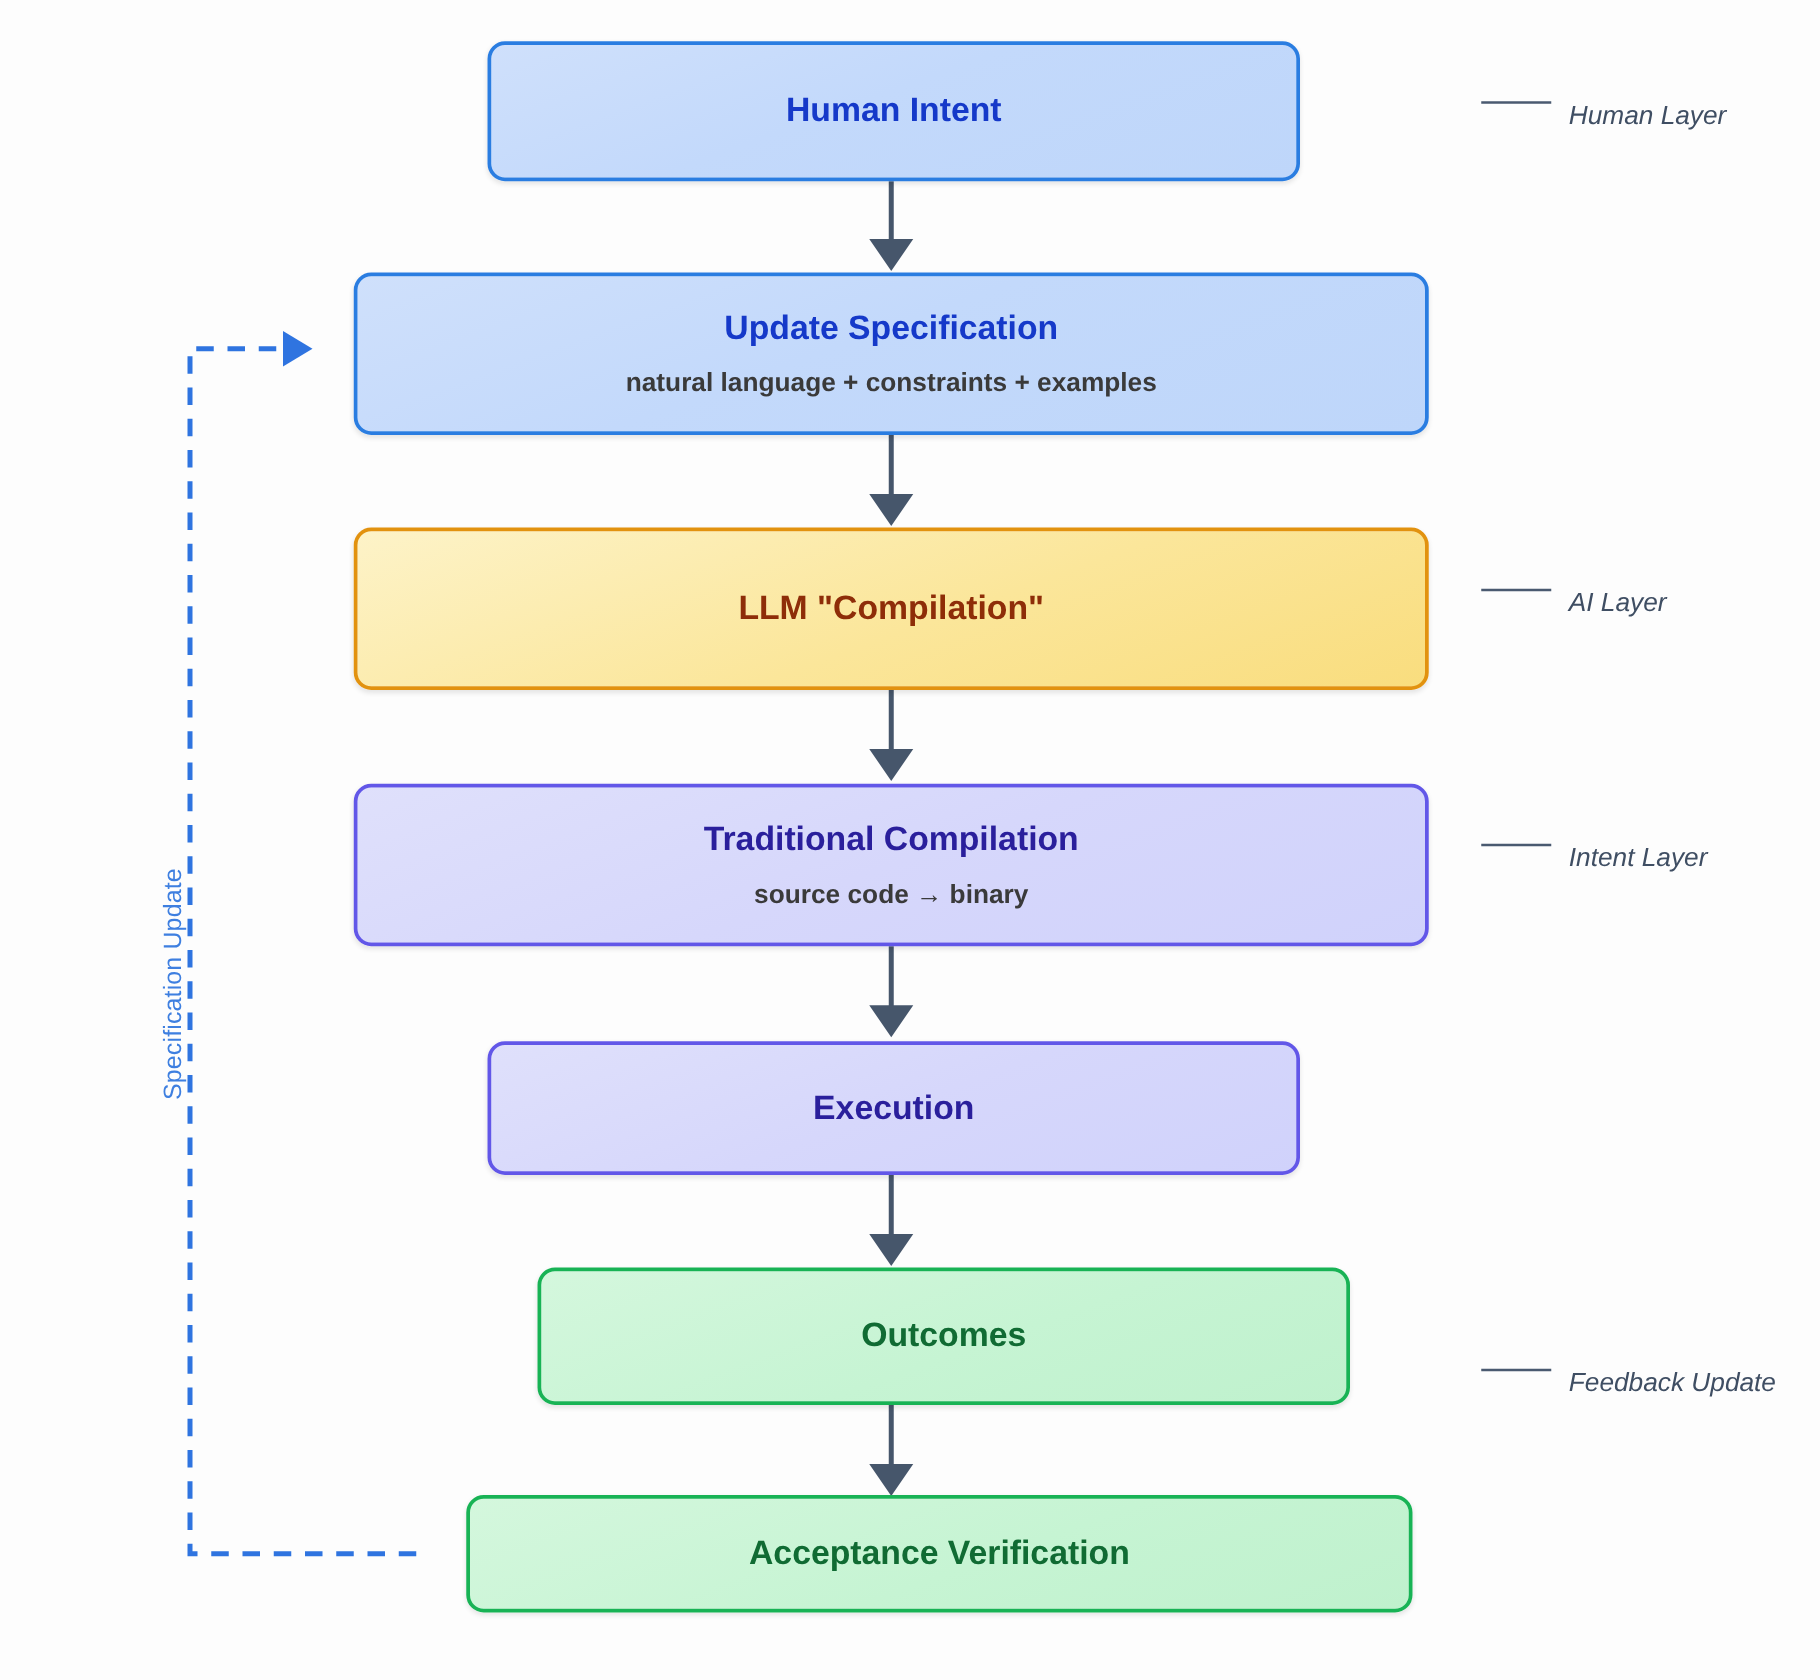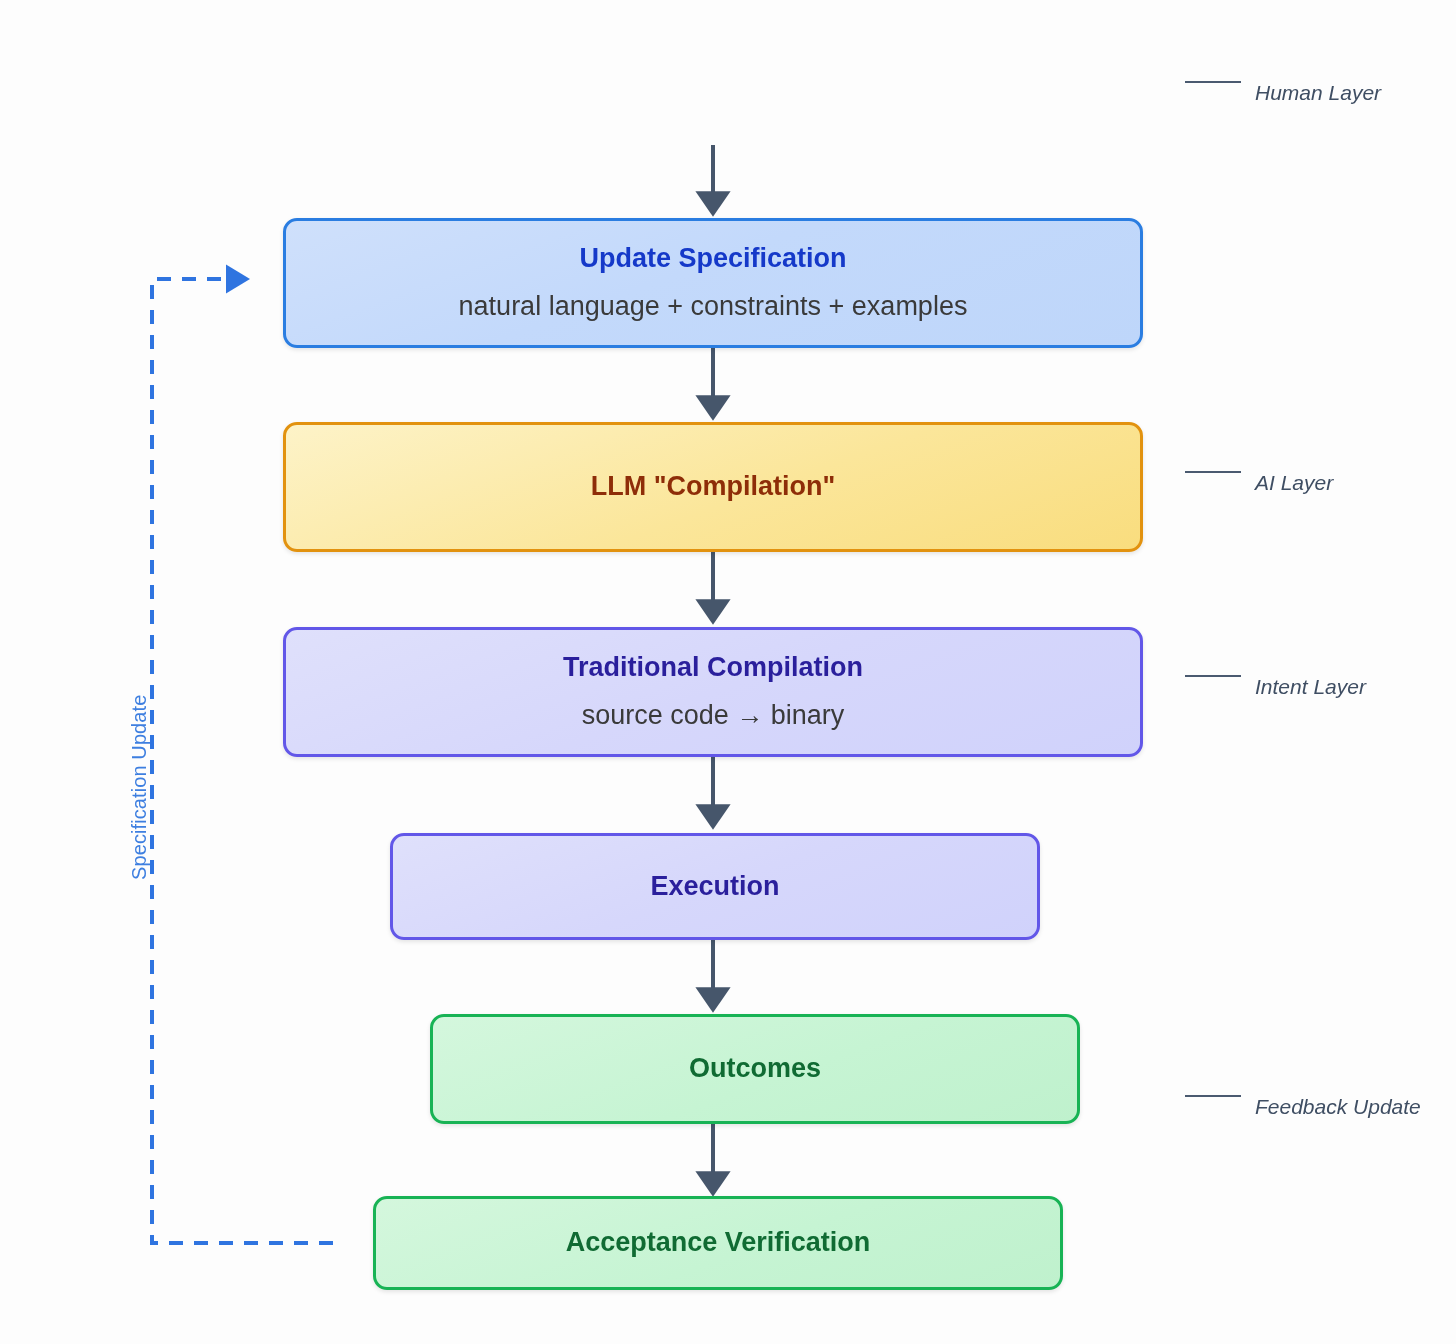--- a/index.html
+++ b/index.html
@@ -26,22 +26,22 @@
     align-items: center;
     justify-content: center;
     text-align: center;
     box-shadow: 0 2px 4px rgba(0,0,0,0.10);
   }
   .node .title {
     font-weight: bold;
     line-height: 1.15;
   }
   .node .subtitle {
-    font-weight: normal;
-    font-size: 27px;
+    font-weight: bold;
+    font-size: 21px;
     color: #3a3a3a;
     margin-top: 16px;
     line-height: 1.2;
   }
 
   
   .node.blue {
     background: linear-gradient(160deg, #cfe0fb 0%, #c3d9fb 45%, #bed6fa 100%);
     border: 3px solid #2a7de1;
   }
@@ -142,20 +142,23 @@
     </g>
     <g>
       <line x1="713" y1="1124" x2="713" y2="1180" stroke="#46566b" stroke-width="4" marker-end="url(#arrowGray)"></line>
     </g>
 
     <g>
       <path d="M 333 1243 L 152 1243 L 152 279 L 232 279" fill="none" stroke="#2f74e0" stroke-width="4" stroke-dasharray="14 11" stroke-linecap="butt" marker-end="url(#arrowBlue)"></path>
     </g>
   </svg>
 
+  <div class="node blue" style="left:390px; top:33px; width:650px; height:112px;">
+    <div class="title" style="font-size:27px;">Human Intent</div>
+  </div>
 
   <div class="node blue" style="left:283px; top:218px; width:860px; height:130px;">
     <div class="title" style="font-size:27px;">Update Specification</div>
     <div class="subtitle">natural language + constraints + examples</div>
   </div>
 
   <div class="node amber" style="left:283px; top:422px; width:860px; height:130px;">
     <div class="title" style="font-size:27px;">LLM "Compilation"</div>
   </div>
 
@@ -165,21 +168,21 @@
   </div>
 
   <div class="node purple" style="left:390px; top:833px; width:650px; height:107px;">
     <div class="title" style="font-size:27px;">Execution</div>
   </div>
 
   <div class="node green" style="left:390px; top:1014px; width:650px; height:110px;">
     <div class="title" style="font-size:27px;">Outcomes</div>
   </div>
 
-  <div class="node green" style="left:333px; top:1196px; width:690px; height:94px;">
+  <div class="node green" style="left:333px; top:1196px; width:757px; height:94px;">
     <div class="title" style="font-size:27px;">Acceptance Verification</div>
   </div>
 
   <div class="loop-caption" style="left:128px; top:880px;">Specification Update</div>
 
   <div class="layer-label" style="left:1185px; top:81px;">
     <span class="rule"></span>
     <span class="txt">Human Layer</span>
   </div>
 

